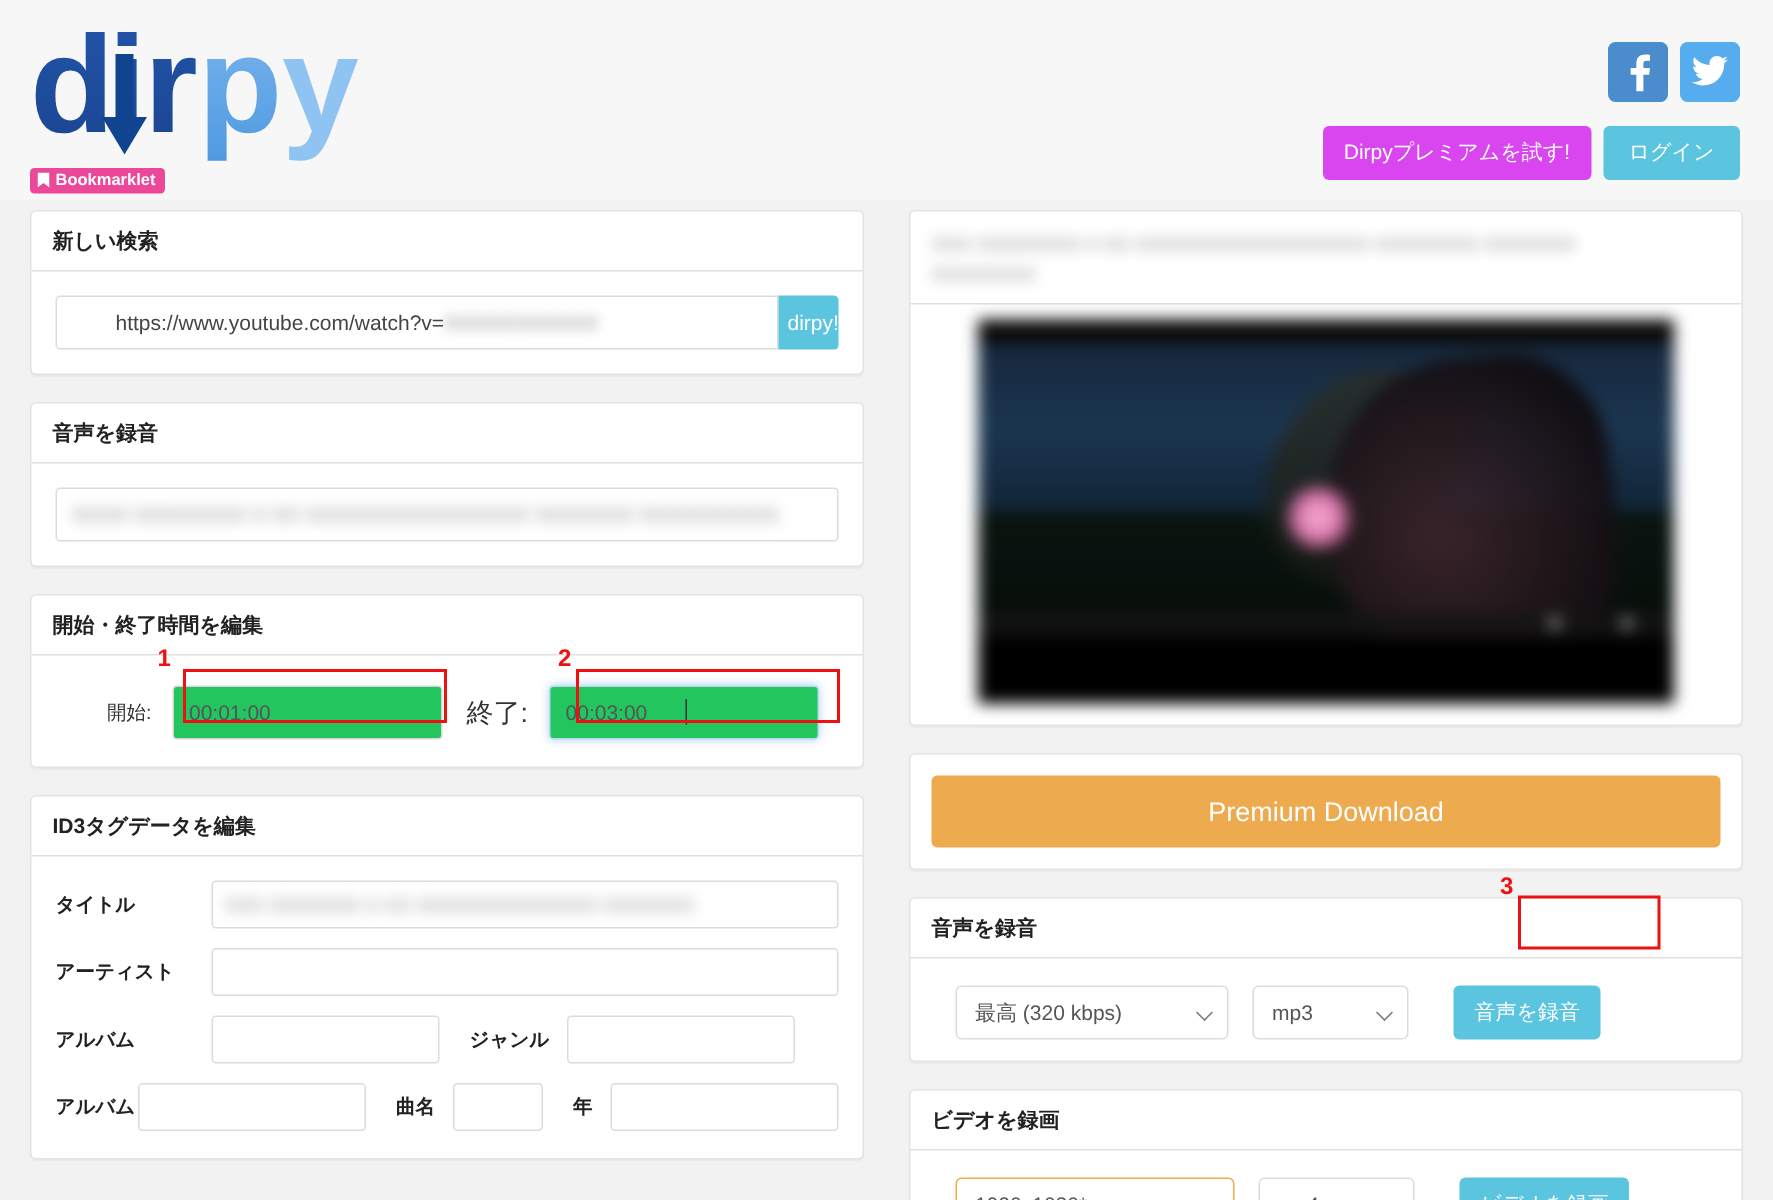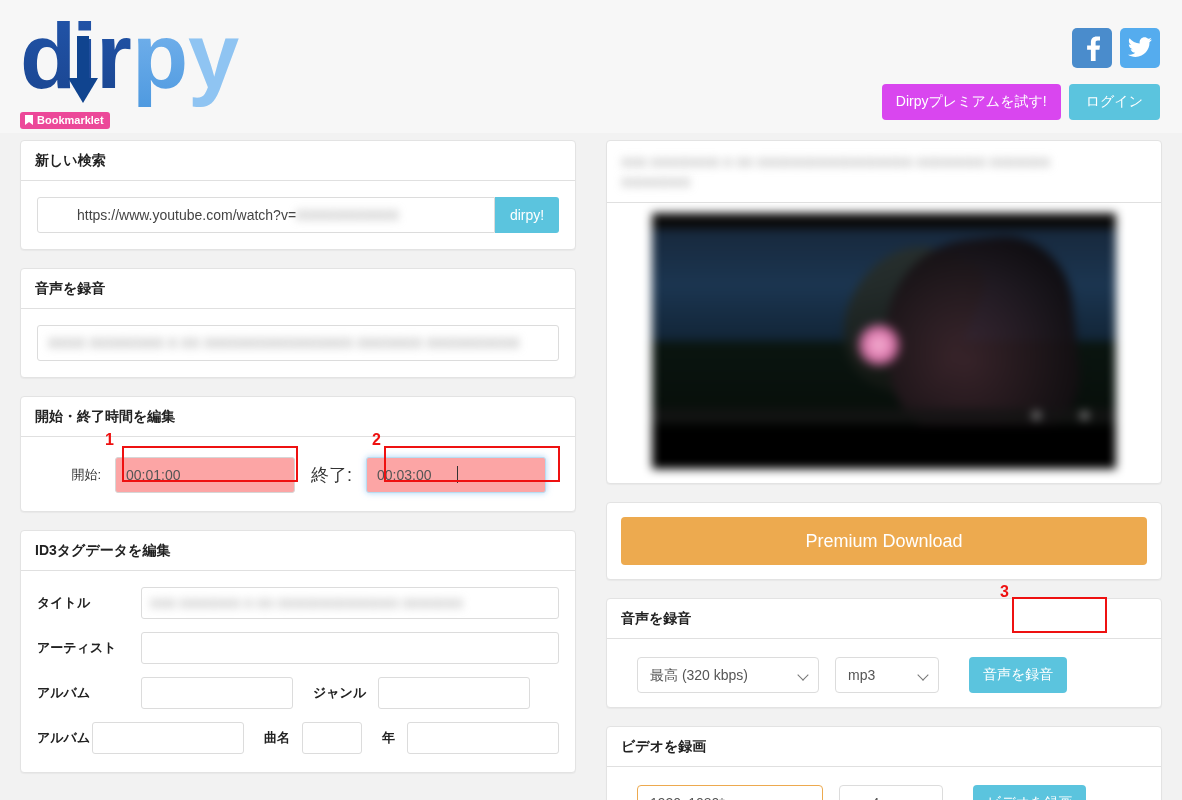--- a/index.html
+++ b/index.html
@@ -119,21 +119,21 @@
     font-family: inherit;
   }
   .url-input {
     border-top-right-radius: 0;
     border-bottom-right-radius: 0;
   }
   .btn-dirpy {
     background: #5bc4de;
     color: #fff;
     border: none;
-    width: 64px;
+    width: 40px;
     height: 36px;
     border-top-right-radius: 3px;
     border-bottom-right-radius: 3px;
     font-size: 14px;
     cursor: pointer;
   }
   .blur-text {
     filter: blur(4px);
     color: #8d8d8d;
     user-select: none;
@@ -161,21 +161,21 @@
   }
   .time-input {
     width: 180px; height: 36px;
     border: 1px solid #d6d6d6;
     border-radius: 3px;
     padding: 0 10px;
     font-size: 14px;
     color: #555;
     outline: none;
     font-family: inherit;
-    background: #fca5a5;
+    background: #22c55e;
   }
   .time-input.focused {
     border-color: #b9dcf0;
     box-shadow: 0 0 6px rgba(102,175,233,0.55);
   }
   .caret {
     display: inline-block;
     width: 1px; height: 17px;
     background: #333;
     position: absolute;

